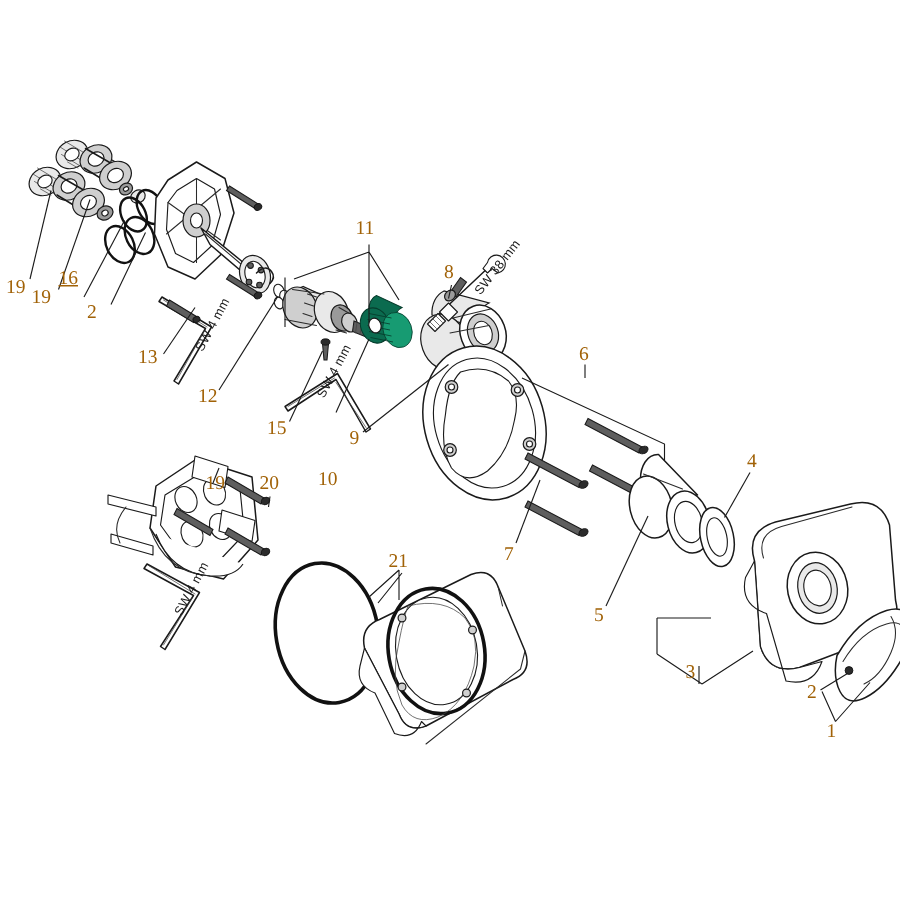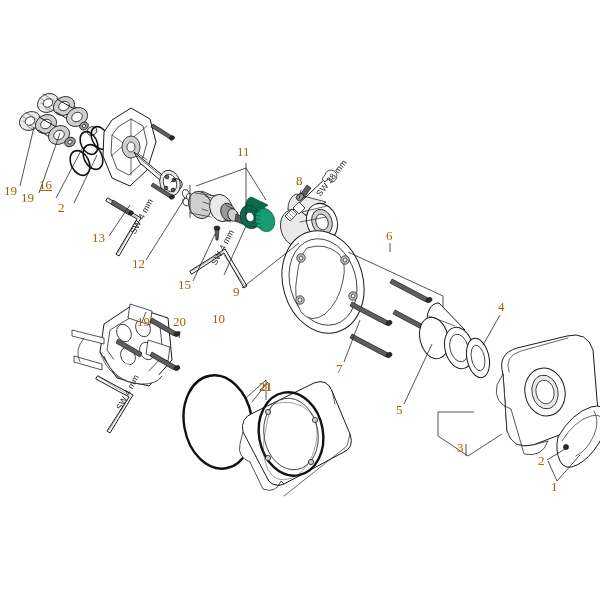--- a/index.html
+++ b/index.html
@@ -381,20 +381,20 @@
   <div class="callout" style="left:237px;top:145px;">11</div>
   <div class="callout" style="left:178px;top:278px;">15</div>
   <div class="callout" style="left:132px;top:257px;">12</div>
   <div class="callout" style="left:92px;top:231px;">13</div>
   <div class="callout" style="left:58px;top:201px;">2</div>
   <div class="callout" style="left:39px;top:178px;text-decoration:underline;">16</div>
   <div class="callout" style="left:21px;top:191px;">19</div>
   <div class="callout" style="left:4px;top:184px;">19</div>
   <div class="callout" style="left:137px;top:295px;margin-top:20px;">19</div>
   <div class="callout" style="left:173px;top:315px;text-align:center;">20</div>
-  <div class="callout" style="left:259px;top:380px;font-weight:bold;">21</div>
+  <div class="callout" style="left:259px;top:367px;">21</div>
 
   <div class="tooltxt" style="left:128px;top:231px;transform:rotate(-62deg);">SW 4 mm</div>
   <div class="tooltxt" style="left:209px;top:262px;transform:rotate(-62deg);">SW 4 mm</div>
   <div class="tooltxt" style="left:114px;top:407px;transform:rotate(-62deg);">SW 4 mm</div>
   <div class="tooltxt" style="left:314px;top:192px;transform:rotate(-52deg);">SW 38 mm</div>
 
 </div>
 
 </body></html>

